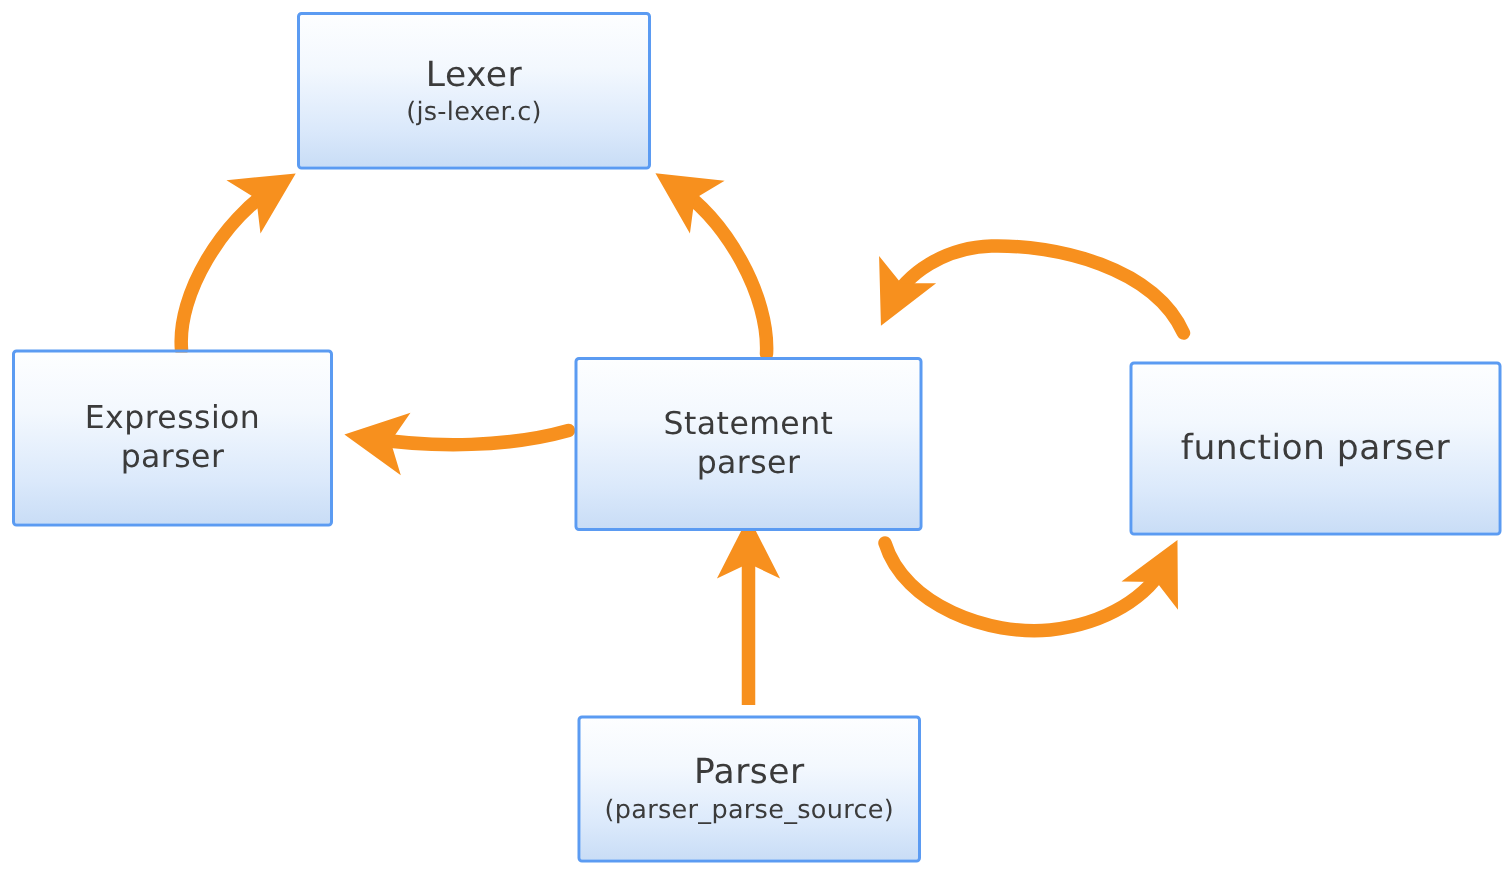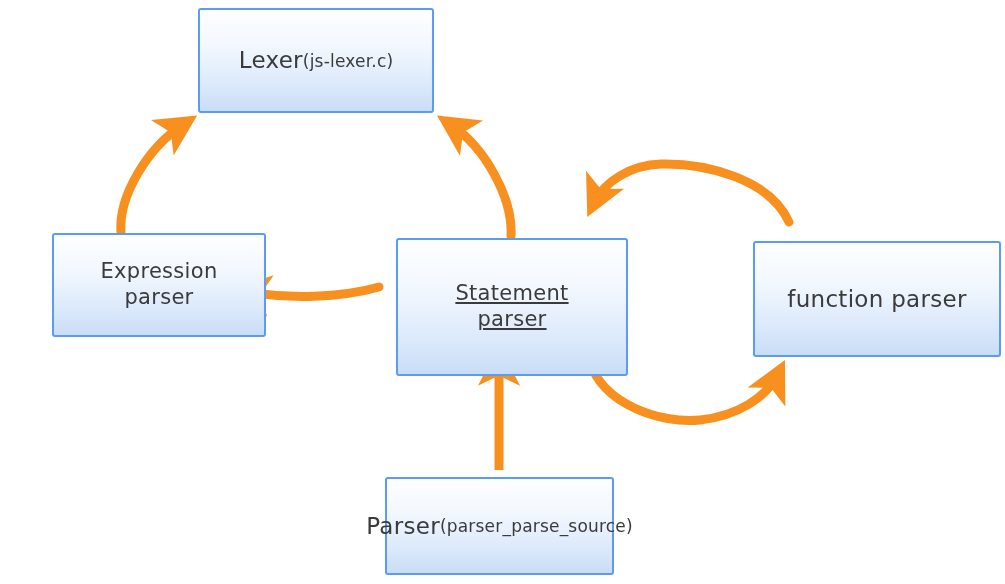--- a/index.html
+++ b/index.html
@@ -21,20 +21,21 @@
     width: 1005px;
     height: 584px;
   }
   .node {
     position: absolute;
     box-sizing: border-box;
     border: 2px solid #5b9bf2;
     border-radius: 3px;
     background: linear-gradient(to bottom, #fdfeff 0%, #f3f8fe 35%, #dbe9fb 75%, #c9ddf6 100%);
     display: flex;
+    flex-direction: column;
     align-items: center;
     justify-content: center;
     text-align: center;
     color: #3b3b3b;
     line-height: 1.22;
     z-index: 3;
   }
   .node .title {
     font-size: 23px;
     letter-spacing: 0.3px;
@@ -43,22 +44,22 @@
   .node .sub {
     font-size: 17px;
     letter-spacing: 0.2px;
     margin-top: 1px;
   }
   .node.small .title { font-size: 21px; }
   .node.small .sub { font-size: 17px; }
 
   
   #node-lexer      { left: 198px; top: 8px;   width: 236px; height: 105px; }
-  #node-expression { left: 8px;   top: 233px; width: 214px; height: 104px; margin-left: 44px; }
-  #node-statement  { left: 396px; top: 238px; width: 232px; height: 138px; text-decoration: underline; }
+  #node-expression { left: 8px;   top: 233px; width: 214px; height: 118px; }
+  #node-statement  { left: 383px; top: 238px; width: 232px; height: 116px; }
   #node-function   { left: 753px; top: 241px; width: 248px; height: 116px; }
   #node-parser     { left: 385px; top: 477px; width: 229px; height: 98px; }
 
   svg#arrows {
     position: absolute;
     left: 0;
     top: 0;
     width: 1005px;
     height: 584px;
     z-index: 2;

